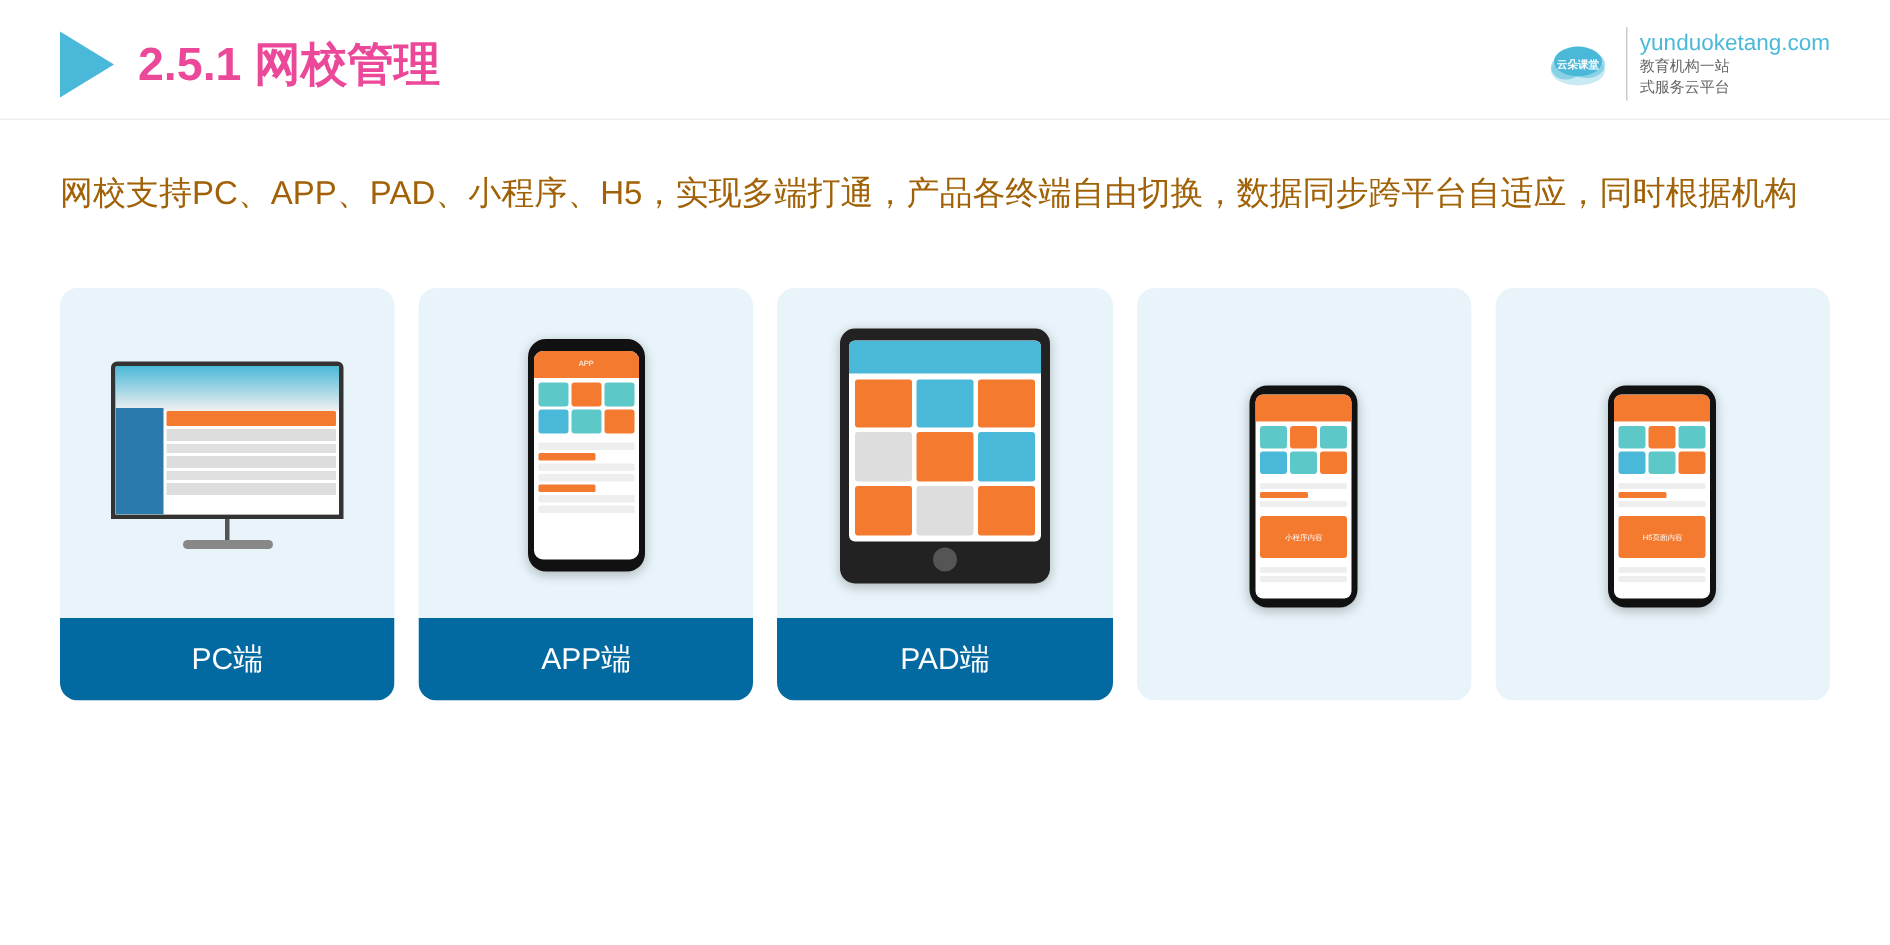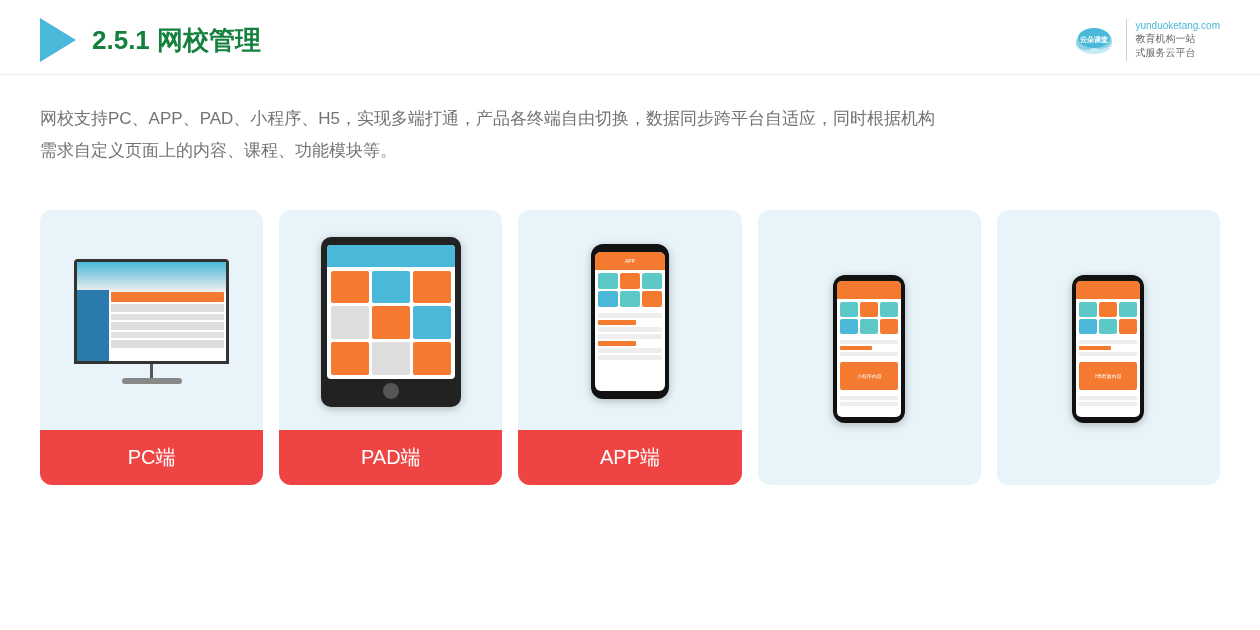--- a/index.html
+++ b/index.html
@@ -26,22 +26,22 @@
       gap: 16px;
     }
     .logo-triangle {
       width: 0;
       height: 0;
       border-top: 22px solid transparent;
       border-bottom: 22px solid transparent;
       border-left: 36px solid #4ab8d8;
     }
     .page-title {
-      font-size: 26px;
-      color: #15803d;
+      font-size: 31px;
+      color: #ec4899;
       font-weight: normal;
     }
     .page-title span {
       font-weight: bold;
     }
     .brand-logo {
       display: flex;
       align-items: center;
       gap: 8px;
     }
@@ -53,22 +53,22 @@
       font-size: 12px;
       color: #555;
       line-height: 1.4;
       border-left: 1px solid #ccc;
       padding-left: 8px;
     }
 
     
     .description {
       padding: 28px 60px 0 40px;
-      font-size: 17px;
-      color: #737373;
+      font-size: 22px;
+      color: #a16207;
       line-height: 1.9;
     }
 
     
     .cards-section {
       display: flex;
       gap: 16px;
       padding: 32px 40px 20px 40px;
       margin-top: 10px;
     }
@@ -83,21 +83,21 @@
     .card-image-area {
       flex: 1;
       display: flex;
       align-items: center;
       justify-content: center;
       padding: 18px 10px 14px 10px;
       background: #e8f4fa;
       min-height: 220px;
     }
     .card-label {
-      background: #ef4444;
+      background: #0369a1;
       color: #fff;
       text-align: center;
       font-size: 20px;
       padding: 14px 16px;
       font-weight: 400;
     }
 
     
     .monitor {
       display: flex;
@@ -355,30 +355,29 @@
   <div class="brand-logo">
 
     <svg class="brand-icon" viewBox="0 0 48 36" xmlns="http://www.w3.org/2000/svg">
       <ellipse cx="24" cy="22" rx="18" ry="10" fill="#4ab8d8" opacity="0.3"></ellipse>
       <ellipse cx="16" cy="20" rx="10" ry="8" fill="#4ab8d8" opacity="0.5"></ellipse>
       <ellipse cx="30" cy="18" rx="12" ry="9" fill="#4ab8d8" opacity="0.5"></ellipse>
       <ellipse cx="24" cy="16" rx="16" ry="10" fill="#4ab8d8"></ellipse>
       <text x="24" y="20" text-anchor="middle" fill="white" font-size="7" font-weight="bold">云朵课堂</text>
     </svg>
     <div class="brand-text">
-      <div style="font-size:10px; color:#4ab8d8;">yunduoketang.com</div>
+      <div style="font-size:15px; color:#4ab8d8;">yunduoketang.com</div>
       <div style="font-size:10px; color:#666; white-space:pre;font-family:Liberation Mono, monospace;">教育机构一站
 式服务云平台</div>
     </div>
   </div>
 </div>
 
 <div class="description">
   <p>网校支持PC、APP、PAD、小程序、H5，实现多端打通，产品各终端自由切换，数据同步跨平台自适应，同时根据机构</p>
-  <p>需求自定义页面上的内容、课程、功能模块等。</p>
 </div>
 
 <div class="cards-section">
 
   <div class="card">
     <div class="card-image-area">
       <div class="monitor">
         <div class="monitor-screen">
           <div class="monitor-screen-inner">
             <div class="monitor-screen-content">
@@ -392,45 +391,20 @@
                 <div class="monitor-bar2"></div>
               </div>
             </div>
           </div>
         </div>
         <div class="monitor-stand"></div>
         <div class="monitor-base"></div>
       </div>
     </div>
     <div class="card-label">PC端</div>
-  </div>
-
-  <div class="card">
-    <div class="card-image-area">
-      <div class="tablet">
-        <div class="tablet-body">
-          <div class="tablet-screen">
-            <div class="tablet-top-bar"></div>
-            <div class="tablet-grid">
-              <div class="tablet-cell"></div>
-              <div class="tablet-cell tablet-cell-blue"></div>
-              <div class="tablet-cell"></div>
-              <div class="tablet-cell tablet-cell-gray"></div>
-              <div class="tablet-cell"></div>
-              <div class="tablet-cell tablet-cell-blue"></div>
-              <div class="tablet-cell"></div>
-              <div class="tablet-cell tablet-cell-gray"></div>
-              <div class="tablet-cell"></div>
-            </div>
-          </div>
-          <div class="tablet-home"></div>
-        </div>
-      </div>
-    </div>
-    <div class="card-label">PAD端</div>
   </div>
 
   <div class="card">
     <div class="card-image-area">
       <div class="phone">
         <div class="phone-body">
           <div class="phone-screen">
             <div class="phone-top-bar">
               <div class="phone-top-bar-text">APP</div>
             </div>
@@ -453,46 +427,41 @@
             </div>
           </div>
         </div>
       </div>
     </div>
     <div class="card-label">APP端</div>
   </div>
 
   <div class="card">
     <div class="card-image-area">
-      <div class="phone-small">
-        <div class="phone-small-screen">
-          <div class="ps-top"></div>
-          <div class="ps-icons">
-            <div class="ps-icon"></div>
-            <div class="ps-icon" style="background:#f47a30;"></div>
-            <div class="ps-icon"></div>
-            <div class="ps-icon" style="background:#4ab8d8;"></div>
-            <div class="ps-icon"></div>
-            <div class="ps-icon" style="background:#f47a30;"></div>
-          </div>
-          <div class="ps-lines">
-            <div class="ps-line"></div>
-            <div class="ps-line-or"></div>
-            <div class="ps-line"></div>
-          </div>
-          <div class="ps-banner">
-            <div class="ps-banner-text" style="font-size:5px; color:white;">小程序内容</div>
-          </div>
-          <div class="ps-lines">
-            <div class="ps-line"></div>
-            <div class="ps-line"></div>
-          </div>
+      <div class="tablet">
+        <div class="tablet-body">
+          <div class="tablet-screen">
+            <div class="tablet-top-bar"></div>
+            <div class="tablet-grid">
+              <div class="tablet-cell"></div>
+              <div class="tablet-cell tablet-cell-blue"></div>
+              <div class="tablet-cell"></div>
+              <div class="tablet-cell tablet-cell-gray"></div>
+              <div class="tablet-cell"></div>
+              <div class="tablet-cell tablet-cell-blue"></div>
+              <div class="tablet-cell"></div>
+              <div class="tablet-cell tablet-cell-gray"></div>
+              <div class="tablet-cell"></div>
+            </div>
+          </div>
+          <div class="tablet-home"></div>
         </div>
       </div>
     </div>
+    <div class="card-label">PAD端</div>
   </div>
 
   <div class="card">
     <div class="card-image-area">
       <div class="phone-small">
         <div class="phone-small-screen">
           <div class="ps-top"></div>
           <div class="ps-icons">
             <div class="ps-icon"></div>
             <div class="ps-icon" style="background:#f47a30;"></div>
@@ -500,24 +469,54 @@
             <div class="ps-icon" style="background:#4ab8d8;"></div>
             <div class="ps-icon"></div>
             <div class="ps-icon" style="background:#f47a30;"></div>
           </div>
           <div class="ps-lines">
             <div class="ps-line"></div>
             <div class="ps-line-or"></div>
             <div class="ps-line"></div>
           </div>
           <div class="ps-banner">
-            <div class="ps-banner-text" style="font-size:5px; color:white;">H5页面内容</div>
+            <div class="ps-banner-text" style="font-size:5px; color:white;">小程序内容</div>
           </div>
           <div class="ps-lines">
             <div class="ps-line"></div>
             <div class="ps-line"></div>
           </div>
         </div>
       </div>
     </div>
   </div>
 
+  <div class="card">
+    <div class="card-image-area">
+      <div class="phone-small">
+        <div class="phone-small-screen">
+          <div class="ps-top"></div>
+          <div class="ps-icons">
+            <div class="ps-icon"></div>
+            <div class="ps-icon" style="background:#f47a30;"></div>
+            <div class="ps-icon"></div>
+            <div class="ps-icon" style="background:#4ab8d8;"></div>
+            <div class="ps-icon"></div>
+            <div class="ps-icon" style="background:#f47a30;"></div>
+          </div>
+          <div class="ps-lines">
+            <div class="ps-line"></div>
+            <div class="ps-line-or"></div>
+            <div class="ps-line"></div>
+          </div>
+          <div class="ps-banner">
+            <div class="ps-banner-text" style="font-size:5px; color:white;">H5页面内容</div>
+          </div>
+          <div class="ps-lines">
+            <div class="ps-line"></div>
+            <div class="ps-line"></div>
+          </div>
+        </div>
+      </div>
+    </div>
+  </div>
+
 </div>
 
 </body></html>

